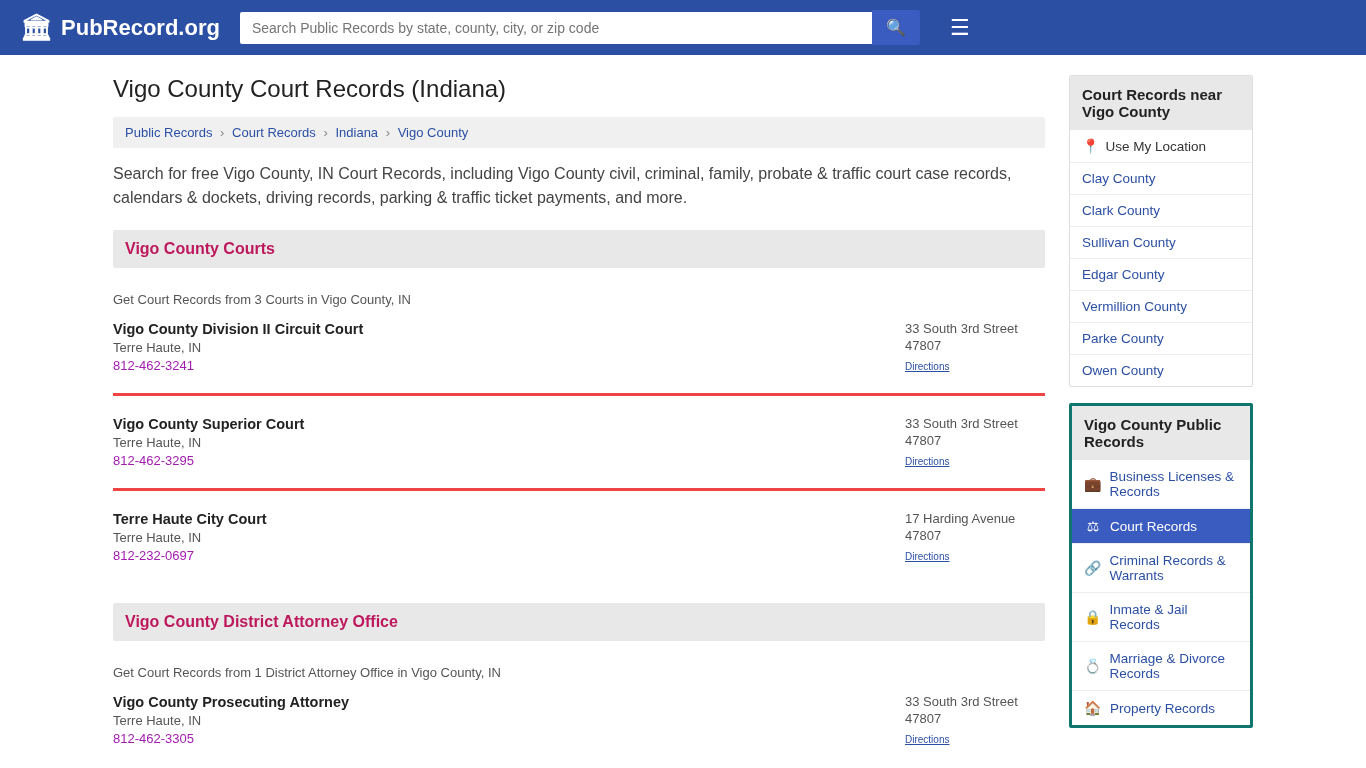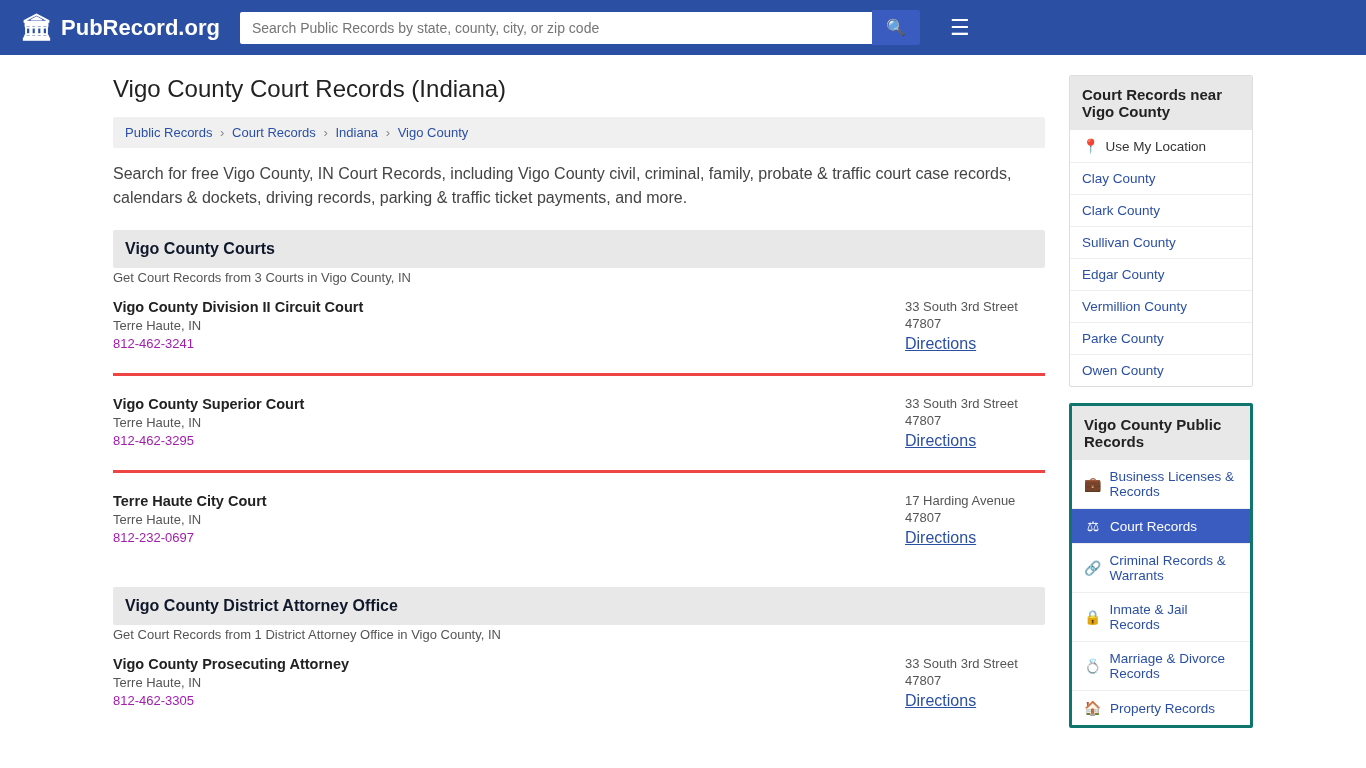--- a/index.html
+++ b/index.html
@@ -103,22 +103,22 @@
       margin-bottom: 20px;
       line-height: 1.5;
     }
 
     
     .section-header {
       background: #e8e8e8;
       padding: 10px 12px;
       font-size: 16px;
       font-weight: bold;
-      color: #0f172a;
-      margin-bottom: 2px;
+      color: #be185d;
+      margin-bottom: 24px;
       border-radius: 2px;
     }
 
     
     .section-desc {
       font-size: 13px;
       color: #555;
       margin-bottom: 14px;
     }
 
@@ -159,21 +159,21 @@
       margin-bottom: 2px;
     }
     .court-zip {
       font-size: 13px;
       color: #555;
       margin-bottom: 4px;
     }
     .directions-link {
       color: #2b4fa3;
       text-decoration: underline;
-      font-size: 16px;
+      font-size: 10px;
       cursor: pointer;
     }
 
     
     .sidebar-section-title {
       background: #e8e8e8;
       padding: 10px 12px;
       font-size: 15px;
       font-weight: bold;
       color: #222;

